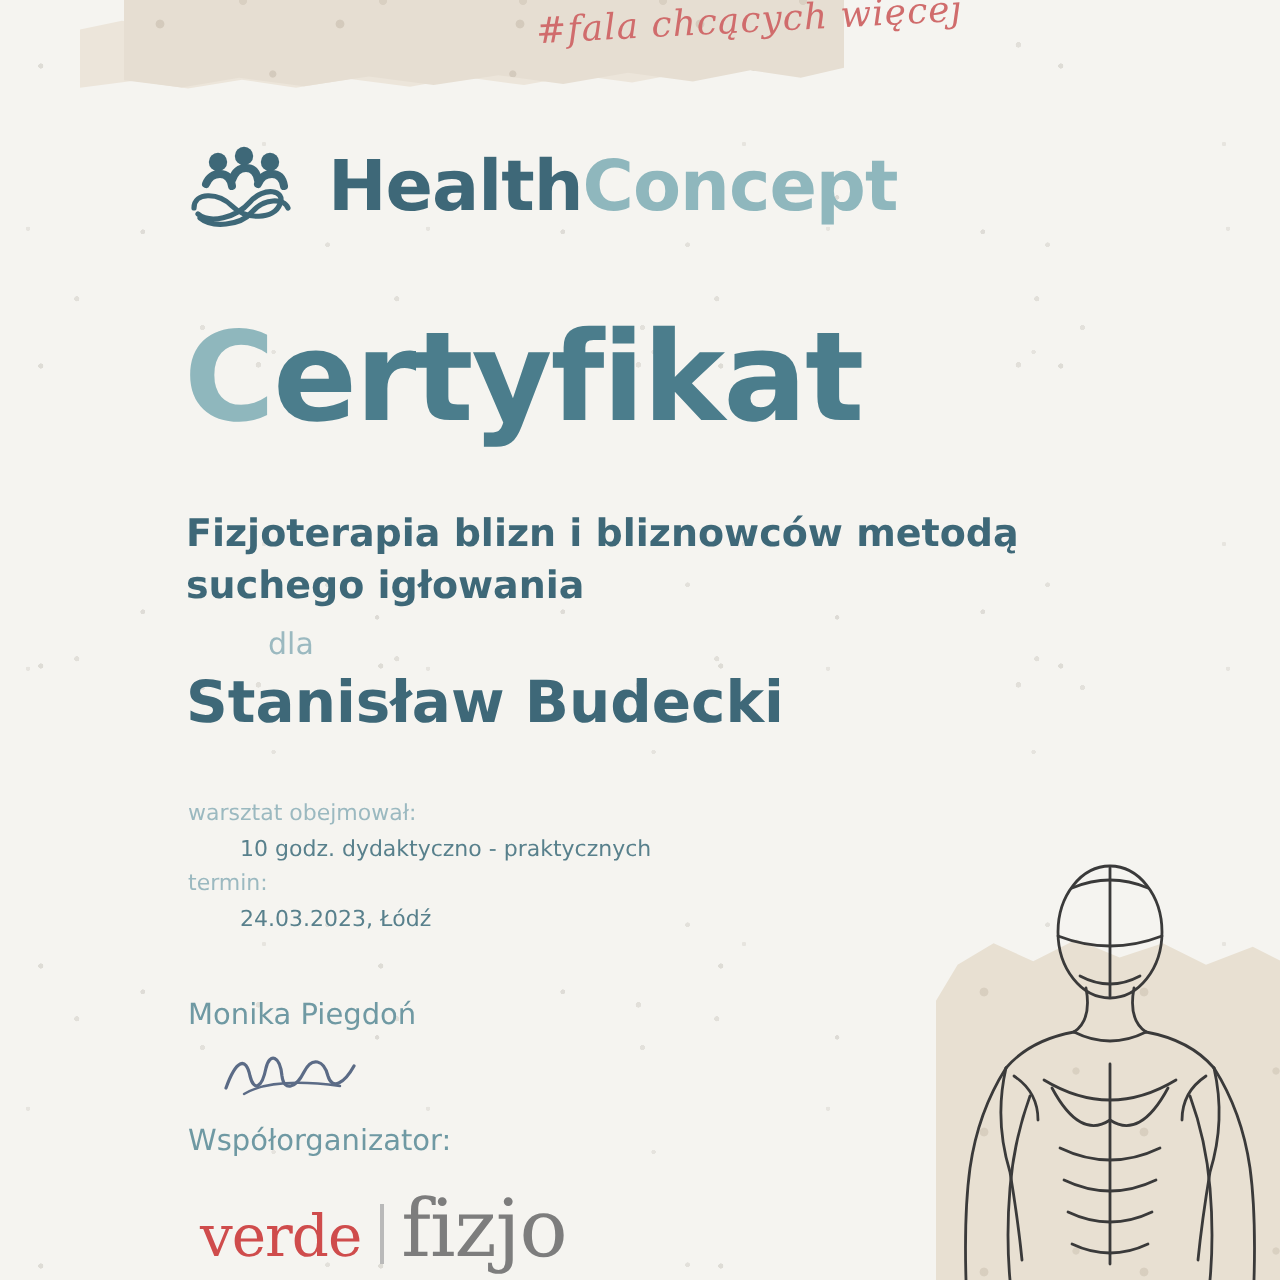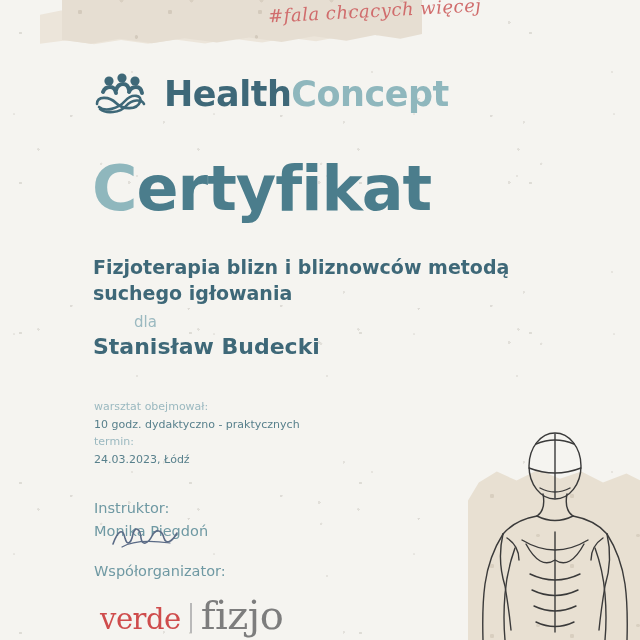--- a/index.html
+++ b/index.html
@@ -142,38 +142,38 @@
     font-size: 15px;
     color: #9bb9c0;
     z-index: 2;
     margin-left: 40px;
   }
 
   .recipient {
     position: absolute;
     left: 93px;
     top: 334px;
-    font-size: 22px;
+    font-size: 29px;
     font-weight: bold;
     color: #3e6878;
     letter-spacing: 0px;
     z-index: 2;
   }
 
   .details {
     position: absolute;
     left: 94px;
     top: 398px;
     font-size: 11px;
     line-height: 1.6;
     color: #6f99a3;
     z-index: 2;
   }
   .details .muted { color: #9bb9c0; }
-  .details .strong { color: #58808c; }
+  .details .strong { color: #58808c; margin-left: 26px; }
 
   .instructor-block {
     position: absolute;
     left: 94px;
     top: 497px;
     font-size: 14.5px;
     line-height: 1.6;
     color: #6f99a3;
     z-index: 2;
   }
@@ -286,21 +286,20 @@
 <div class="recipient">Stanisław Budecki</div>
 
 <div class="details">
   <div class="muted">warsztat obejmował:</div>
   <div class="strong">10 godz. dydaktyczno - praktycznych</div>
   <div class="muted">termin:</div>
   <div class="strong">24.03.2023, Łódź</div>
 </div>
 
 <div class="instructor-block">
-  <div>Instruktor:</div>
   <div class="strong">Monika Piegdoń</div>
 </div>
 
 <span class="signature">
   <svg width="70" height="26" viewBox="0 0 70 26" aria-hidden="true">
     <path d="M3 20 C8 6, 13 4, 15 14 C17 22, 21 20, 23 10 C25 2, 30 4, 31 14 C32 22, 38 20, 42 12 C46 4, 52 6, 54 14 C56 21, 62 18, 67 9" fill="none" stroke="#5b6b86" stroke-width="1.6" stroke-linecap="round"></path>
     <path d="M12 23 C22 17, 38 16, 60 19" fill="none" stroke="#5b6b86" stroke-width="1.2" stroke-linecap="round"></path>
   </svg>
 </span>
 

